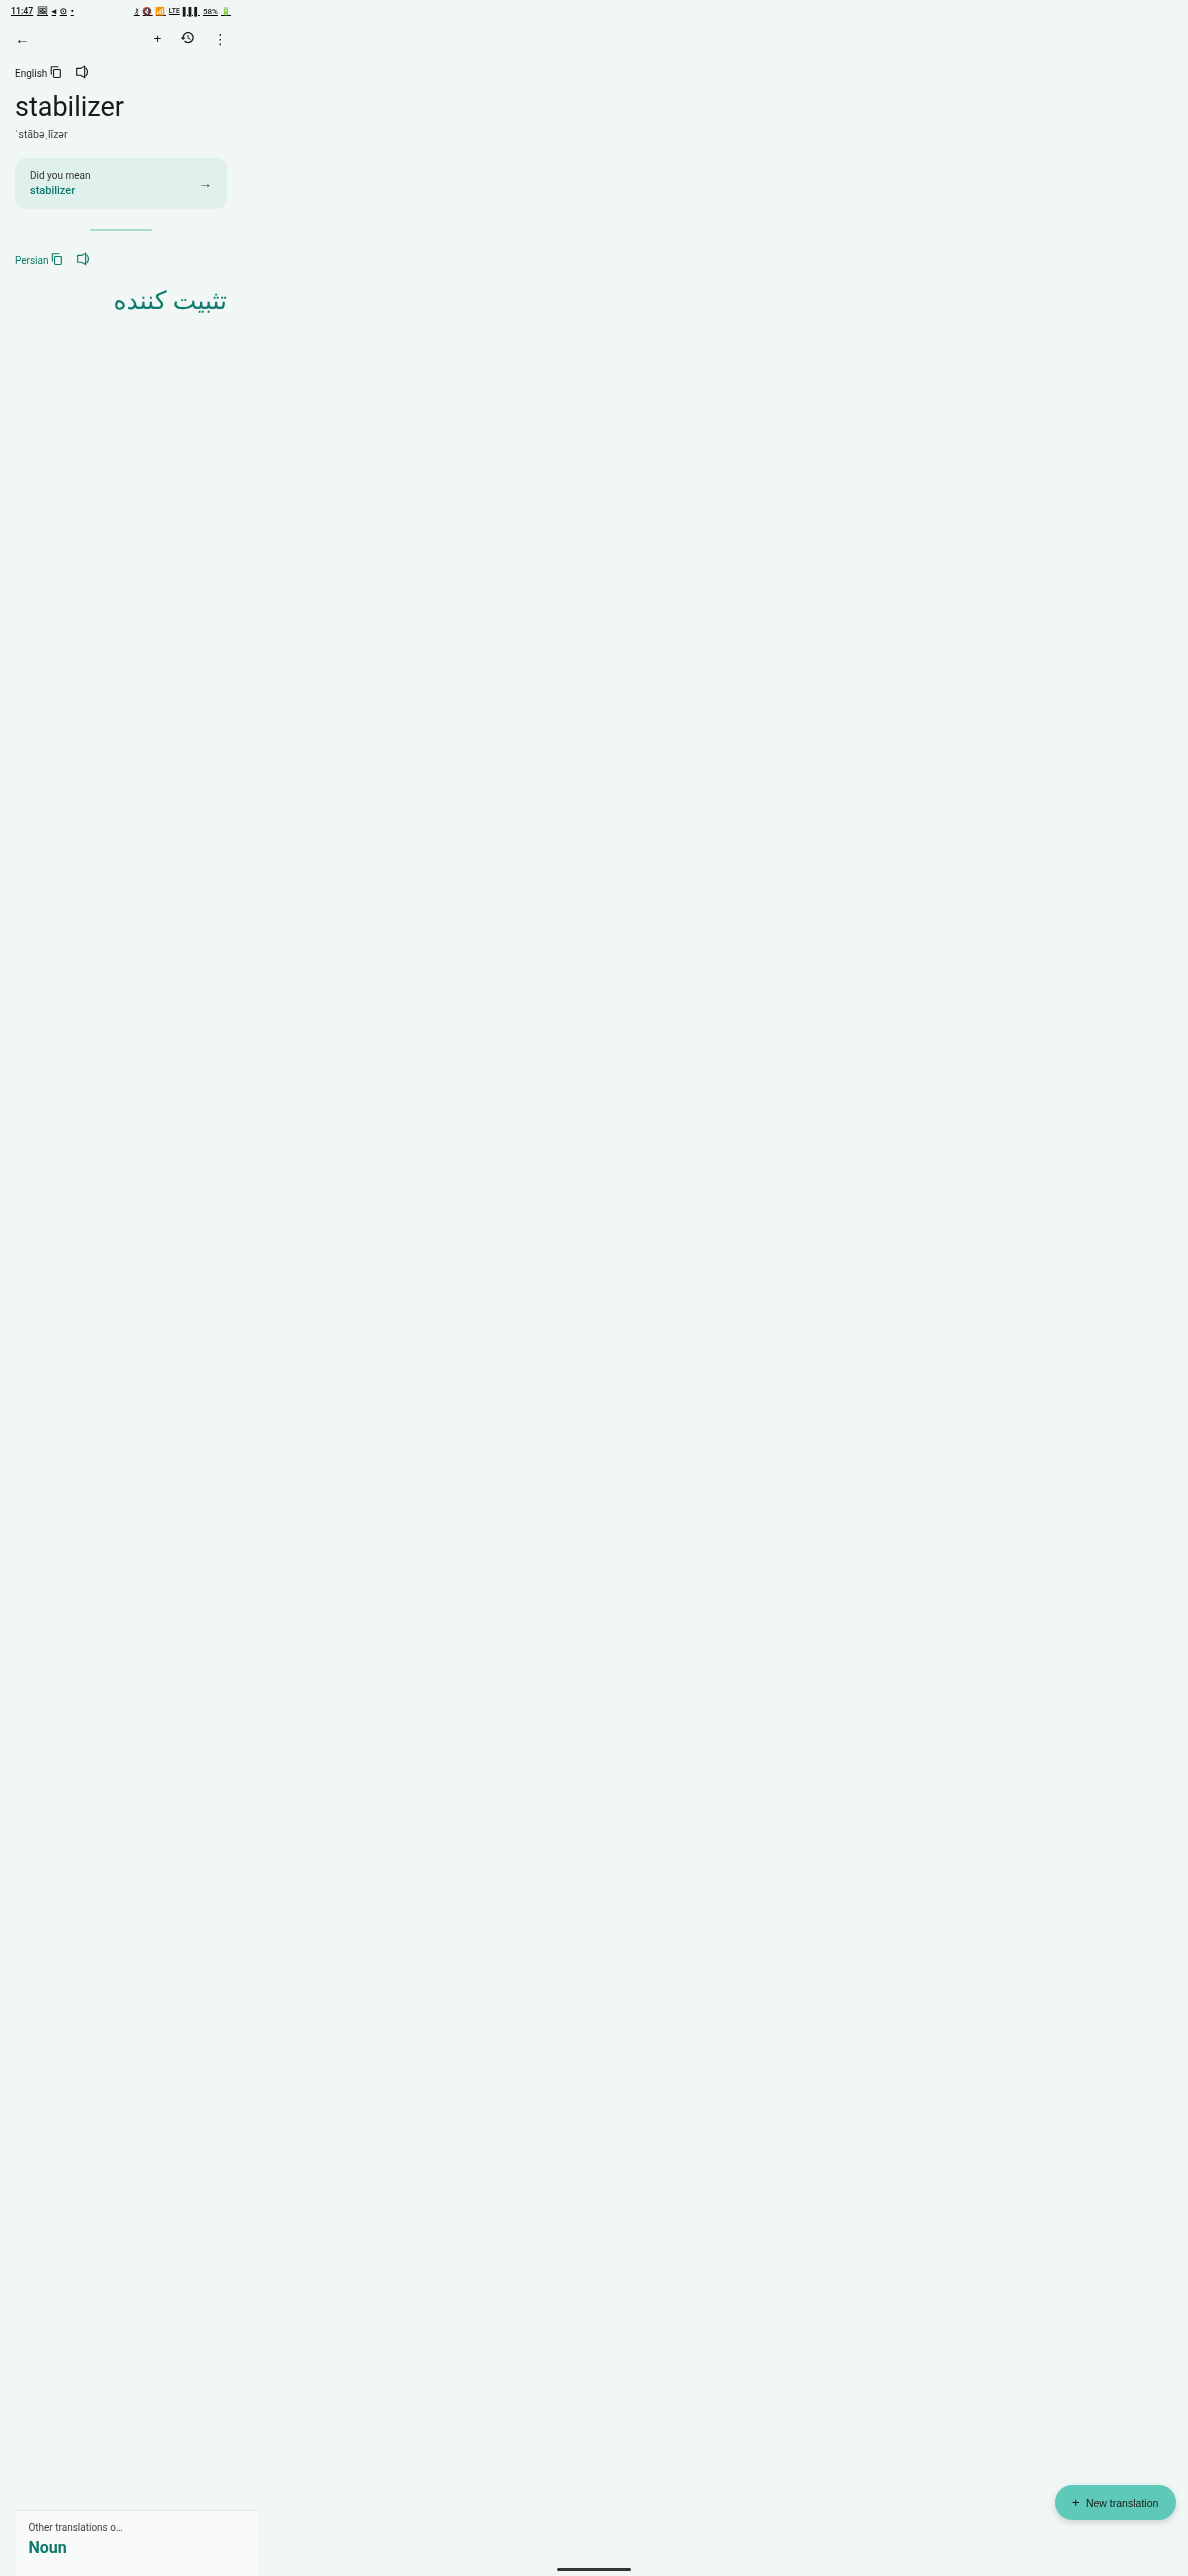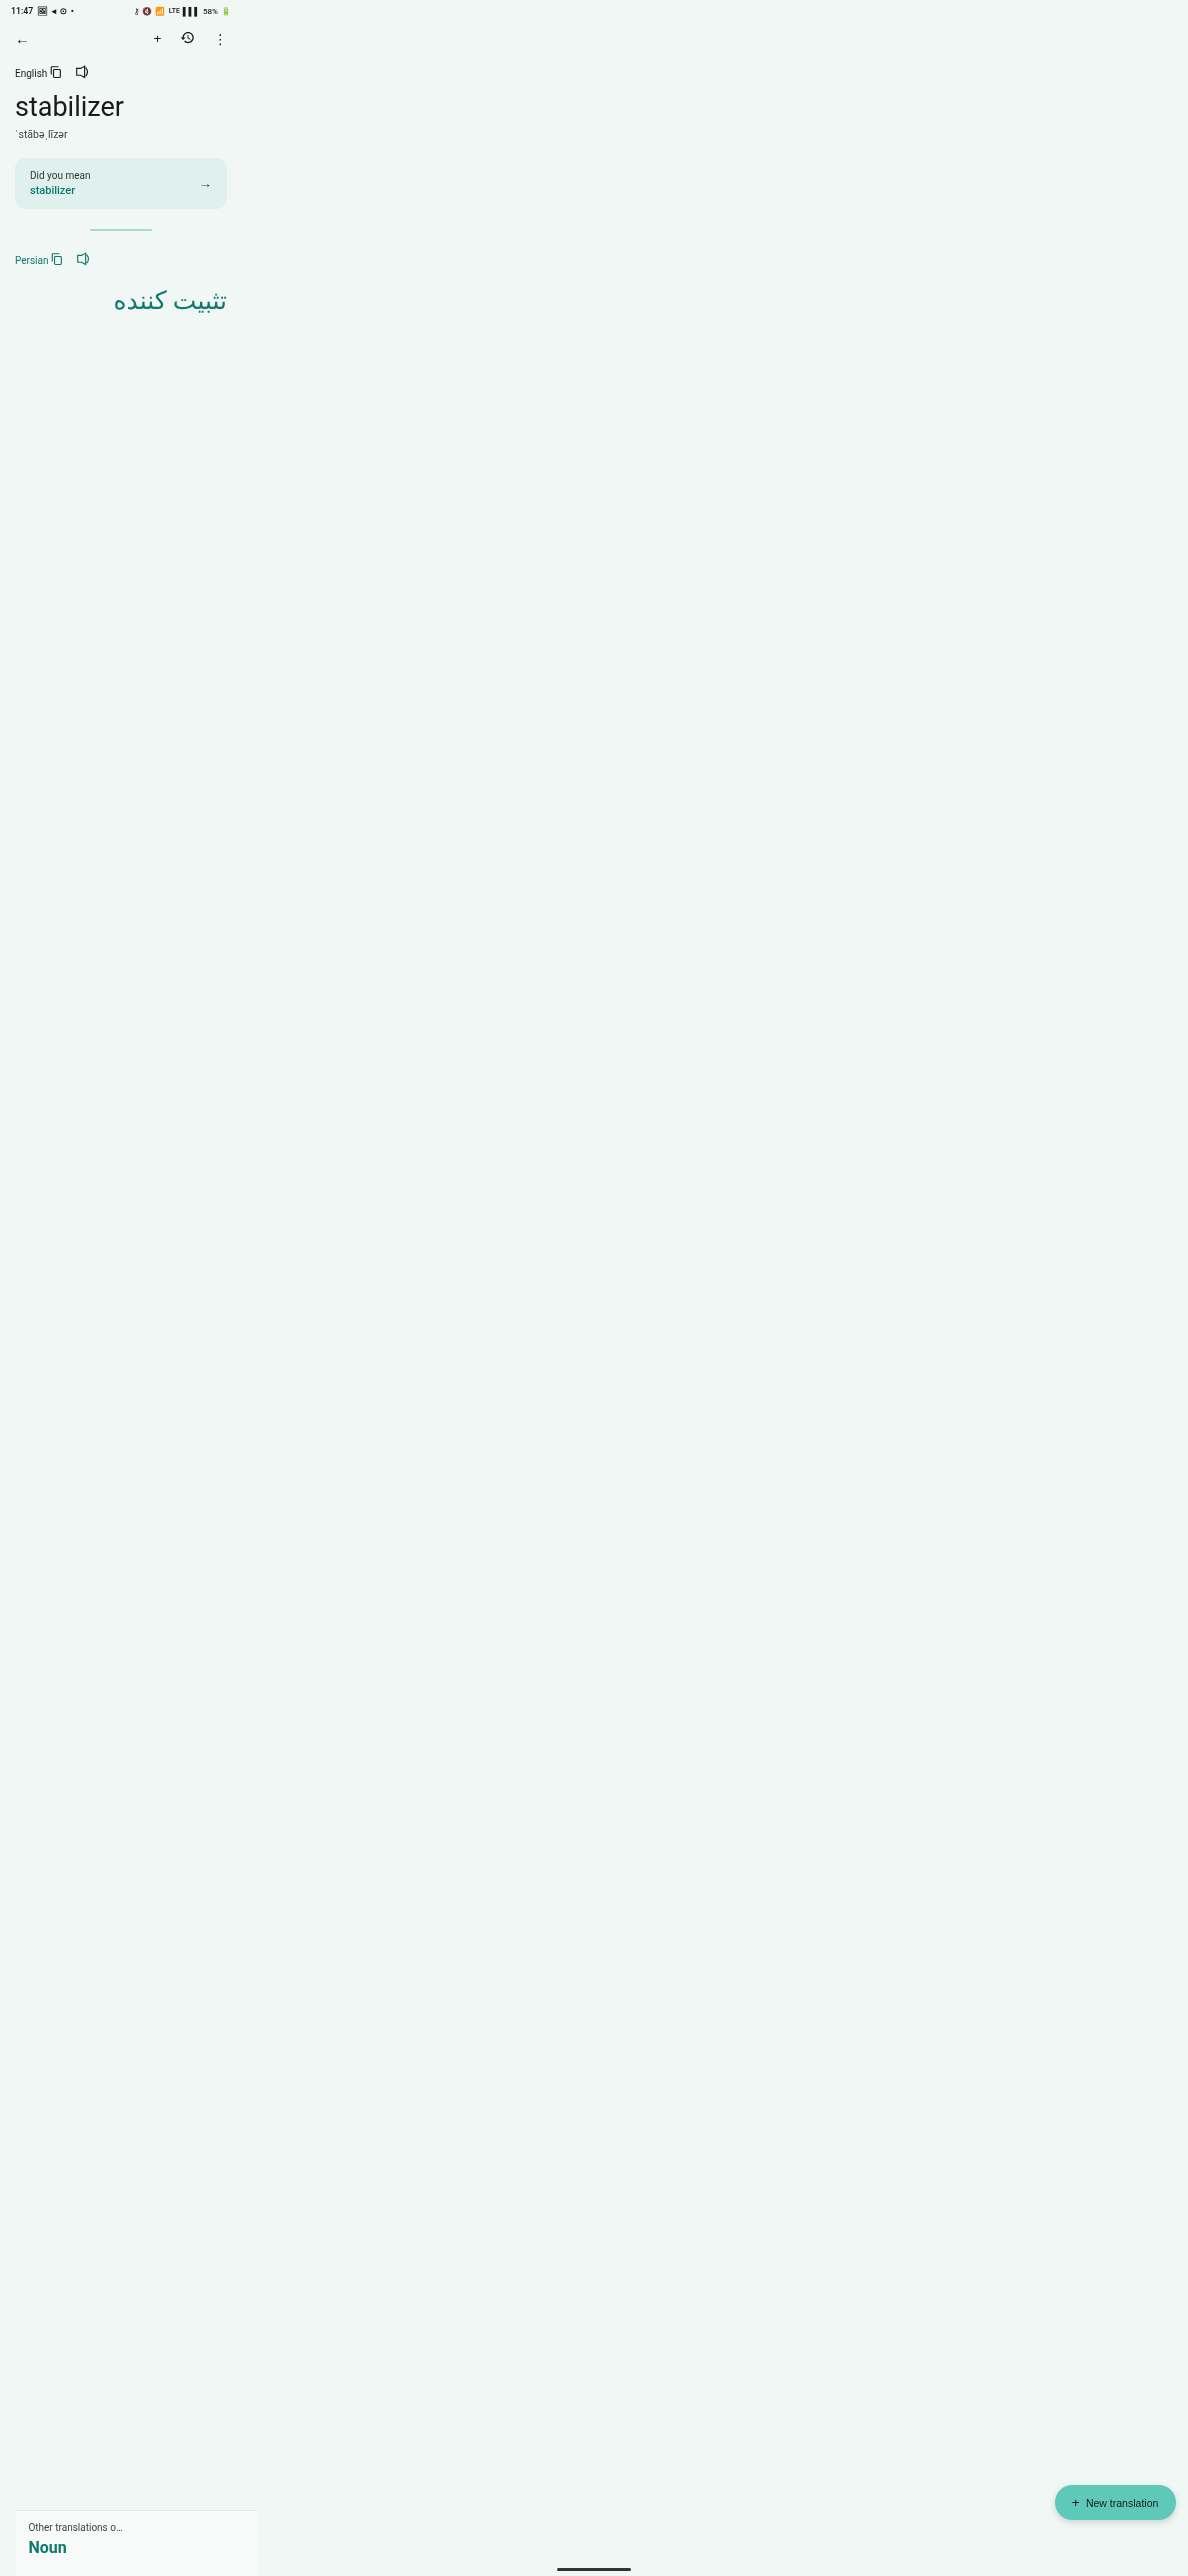--- a/index.html
+++ b/index.html
@@ -18,20 +18,21 @@
       overflow-x: hidden;
     }
 
     
     .status-bar {
       display: flex;
       justify-content: space-between;
       align-items: center;
       padding: 6.2px 11px 3.7px 11px;
       background-color: #f0f7f5;
+      text-decoration: underline;
     }
 
     .status-left {
       font-size: 8.7px;
       font-weight: 600;
       color: #1a1a1a;
       display: flex;
       align-items: center;
       gap: 3.7px;
     }

